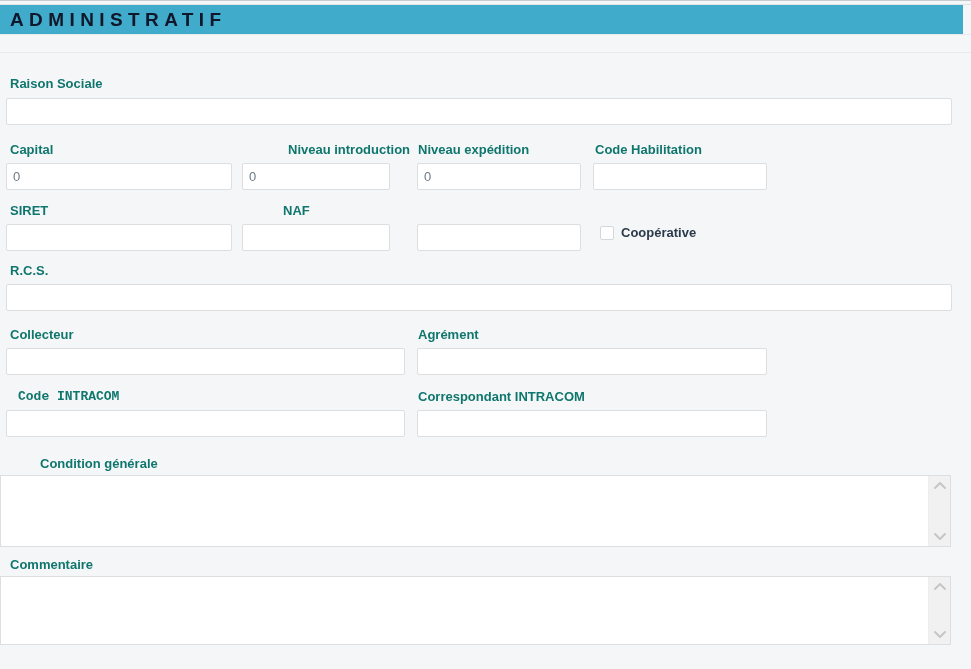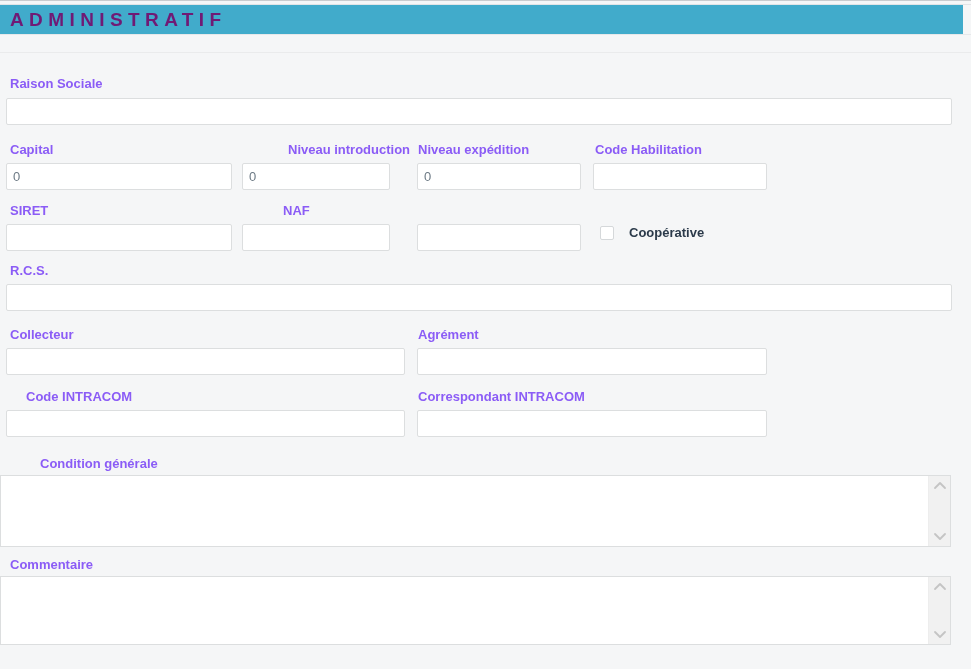--- a/index.html
+++ b/index.html
@@ -39,21 +39,21 @@
     position: absolute;
     left: 0;
     top: 5px;
     width: 963px;
     height: 29px;
     background: #41abcb;
     display: flex;
     align-items: center;
   }
   .section-header-title {
-    color: #701a75;
+    color: #0f172a;
     font-size: 19px;
     font-weight: bold;
     letter-spacing: 5.4px;
     padding-left: 10px;
     line-height: 29px;
     white-space: nowrap;
   }
 
   .header-underline {
     position: absolute;
@@ -78,21 +78,21 @@
     position: absolute;
     left: 0;
     top: 53px;
     width: 971px;
   }
 
   .field-label {
     position: absolute;
     font-size: 13px;
     font-weight: bold;
-    color: #8b5cf6;
+    color: #0f766e;
     white-space: nowrap;
     line-height: 16px;
   }
 
   .txt-input {
     position: absolute;
     height: 27px;
     background: #ffffff;
     border: 1px solid #dcdedf;
     border-radius: 2px;
@@ -116,21 +116,21 @@
     height: 14px;
     background: #ffffff;
     border: 1px solid #d5d8da;
     border-radius: 2px;
     display: inline-block;
   }
   .checkbox-label {
     font-size: 13px;
     font-weight: bold;
     color: #2b3a4a;
-    margin-left: 15px;
+    margin-left: 7px;
     white-space: nowrap;
   }
 
   
   .ta-wrap {
     position: absolute;
     background: #ffffff;
     border: 1px solid #dcdedf;
     overflow: hidden;
   }
@@ -216,21 +216,21 @@
 
     <div class="field-label" style="left:10px; top:210px;text-align:center;">R.C.S.</div>
     <input class="txt-input" style="left: 6px; top: 231px; width: 946px;" type="text">
 
     <div class="field-label" style="left:10px; top:274px;">Collecteur</div>
     <input class="txt-input" style="left: 6px; top: 295px; width: 399px;" type="text">
 
     <div class="field-label" style="left:418px; top:274px;text-align:center;">Agrément</div>
     <input class="txt-input" style="left: 417px; top: 295px; width: 350px;" type="text">
 
-    <div class="field-label" style="left:26px; top:336px;">Code INTRACOM</div>
+    <div class="field-label" style="left:18px; top:336px;font-family:Liberation Mono, monospace;">Code INTRACOM</div>
     <input class="txt-input" style="left: 6px; top: 357px; width: 399px;" type="text">
 
     <div class="field-label" style="left:418px; top:336px;">Correspondant INTRACOM</div>
     <input class="txt-input" style="left: 417px; top: 357px; width: 350px;" type="text">
 
     <div class="field-label" style="left:10px; top:403px;margin-left:30px;">Condition générale</div>
     <div class="ta-wrap" style="left:0px; top:422px; width:951px; height:72px;">
       <textarea class="ta-input" style=""></textarea>
       <div class="ta-scroll">
         <span class="ta-arrow">

